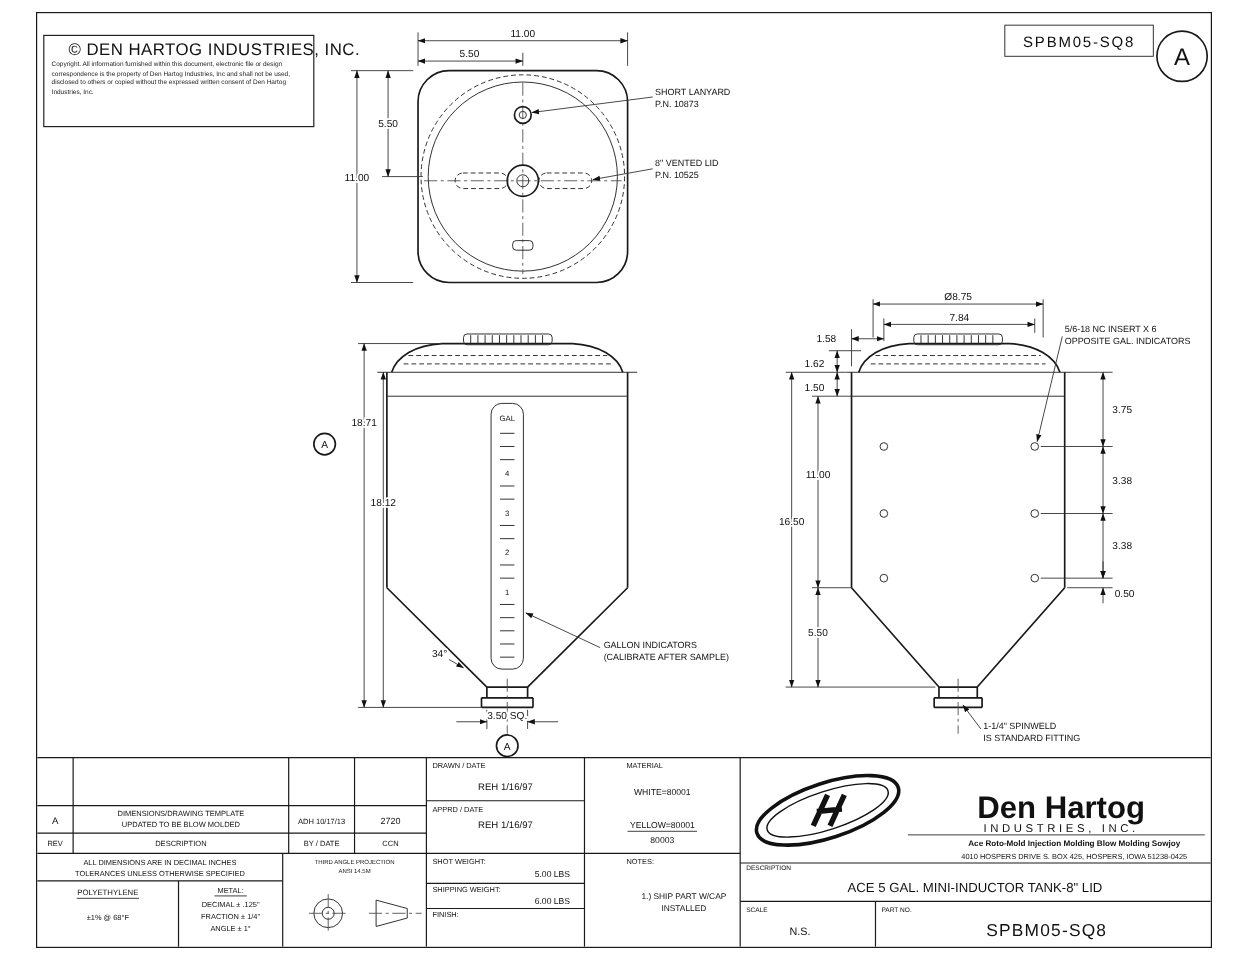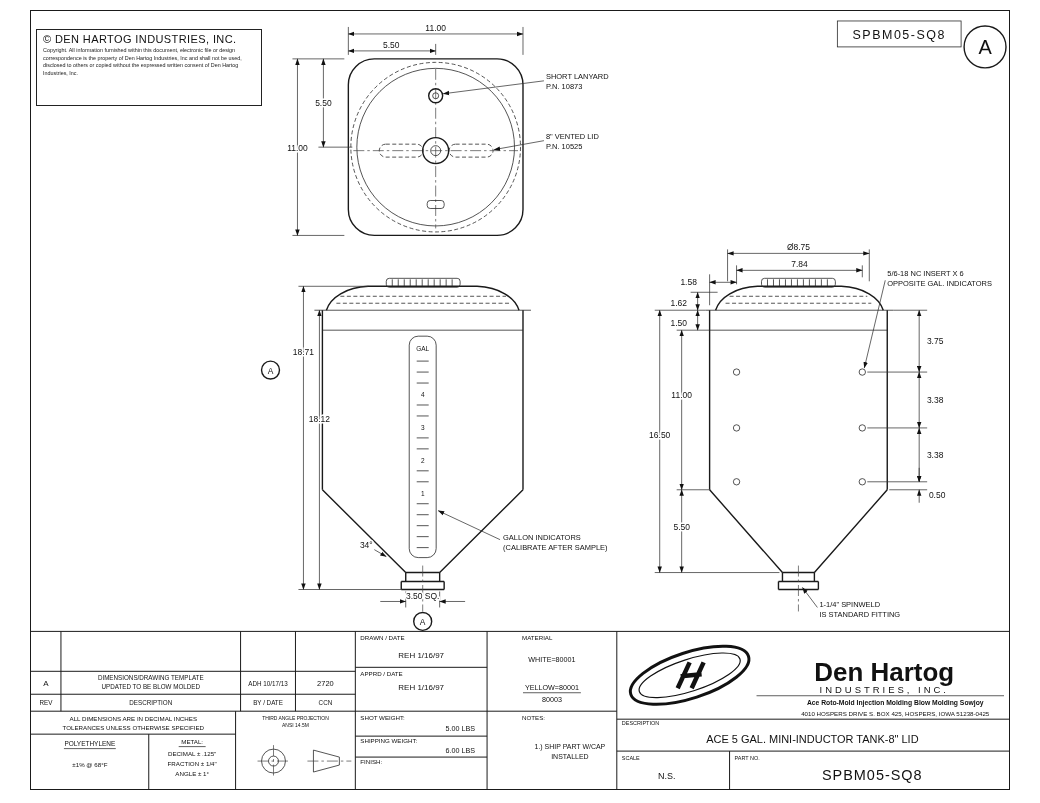--- a/index.html
+++ b/index.html
@@ -4,21 +4,21 @@
 <style>
   html,body{margin:0;padding:0;background:#fff;}
   .sheet{position:relative;width:1040px;height:803px;background:#fff;
          font-family:"Liberation Sans",sans-serif;overflow:hidden;}
   .frame{position:absolute;left:30px;top:10px;width:980px;height:780px;
          border:1.6px solid #1a1a1a;box-sizing:border-box;}
   .frame svg{position:absolute;inset:0;width:100%;height:100%;}
 
   .copyright{position:absolute;left:5px;top:18px;width:226px;height:77px;
              border:1.2px solid #222;box-sizing:border-box;padding:3px 6px;background:#fff;z-index:2;}
-  .cr-title{font-size:11px;letter-spacing:.4px;color:#111;margin-bottom:2px;white-space:nowrap;}
+  .cr-title{font-size:14px;letter-spacing:.4px;color:#111;margin-bottom:2px;white-space:nowrap;margin-left:14px;}
   .cr-body{font-size:5.4px;line-height:1.4;color:#222;}
 
   
   .med{stroke:#1a1a1a;stroke-width:1.4;fill:none;}
   .thin{stroke:#2a2a2a;stroke-width:.8;fill:none;}
   .dl{stroke:#333;stroke-width:.75;fill:none;}
   .dash{stroke-dasharray:4 2.5;}
   .cl{stroke:#444;stroke-width:.7;fill:none;stroke-dasharray:11 3 2.5 3;}
   .tb{stroke:#1a1a1a;stroke-width:1;fill:none;}
   .tbt{stroke:#1a1a1a;stroke-width:.7;fill:none;}

